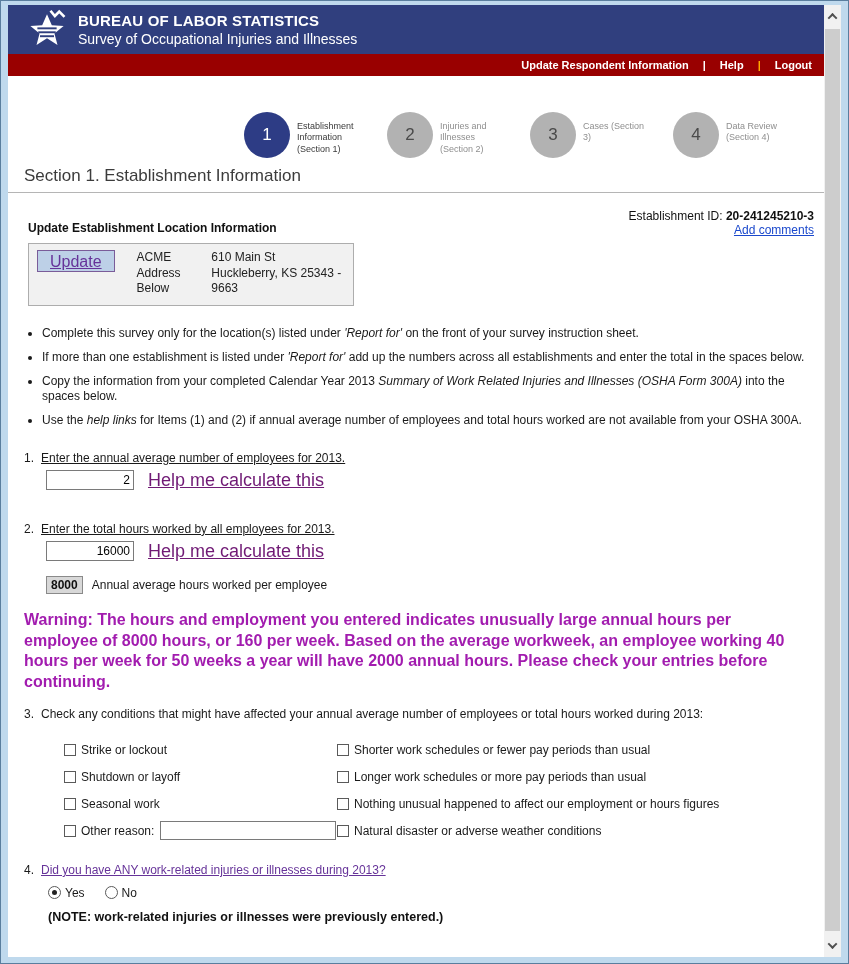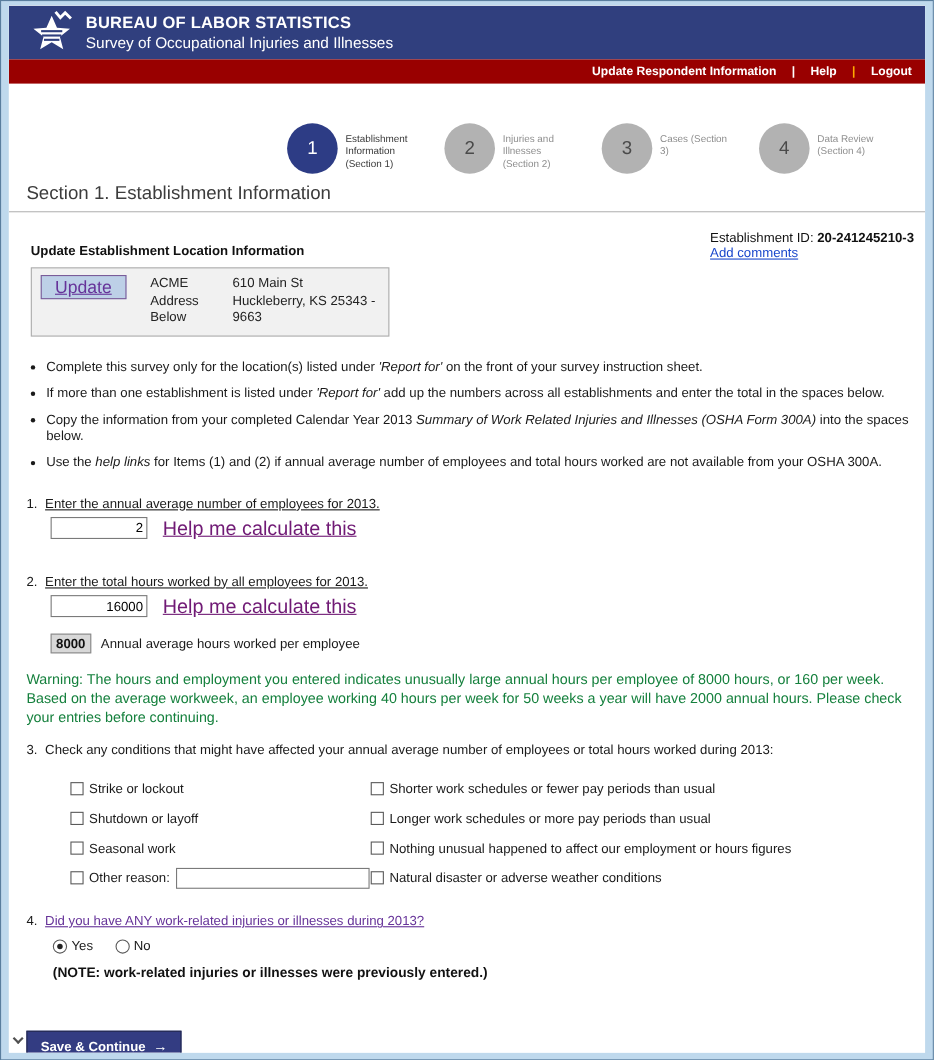--- a/index.html
+++ b/index.html
@@ -5,21 +5,21 @@
   * { margin:0; padding:0; box-sizing:border-box; }
   body { font-family:"Liberation Sans","DejaVu Sans",sans-serif; background:#e8e8e8; }
 
   .window {
     width:849px; height:964px;
     border:1px solid #5a7e9e;
     background:#bfd9ed;
     padding:4px 7px 6px 7px;
     position:relative;
   }
-  .viewport { background:#fff; height:100%; display:flex; overflow:hidden;flex-direction:column; }
+  .viewport { background:#fff; height:100%; display:flex; overflow:hidden; }
   .page { flex:1; display:flex; flex-direction:column; overflow:hidden; background:#fff; }
 
   
   .hdr { background:#303f7e; height:49px; display:flex; align-items:center; padding-left:18px; flex-shrink:0; }
   .logo { width:42px; height:42px; margin-right:10px; }
   .hdr-title { color:#fff; font-weight:bold; font-size:15px; letter-spacing:.2px; }
   .hdr-sub { color:#fff; font-size:14px; margin-top:2px; }
   .redbar { background:#990000; height:22px; display:flex; align-items:center;
             justify-content:flex-end; padding-right:12px; flex-shrink:0; }
   .redbar a { color:#fff; font-size:11px; font-weight:bold; text-decoration:none; }
@@ -35,21 +35,21 @@
   .step-circle.active { background:#2d3c85; color:#fff; }
   .step-label { font-size:9px; color:#8f8f8f; width:64px; line-height:1.25; padding-top:9px; }
   .step-label.active { color:#3a3a3a; }
 
   
   .section-title { font-size:17px; color:#3c3c3c; margin:8px 0 6px 16px; }
   .rule { border:none; border-top:1px solid #b5b5b5; margin:0 0 0 0; }
 
   .est-row { display:flex; justify-content:space-between; margin:16px 10px 0 16px; }
   .est-heading { font-size:12px; font-weight:bold; color:#111; padding-top:12px; padding-left:4px; }
-  .est-right { font-size:12px; color:#111; }
+  .est-right { text-align:right; font-size:12px; color:#111; }
   .est-right .idv { font-weight:bold; }
   a.blue-link { color:#1a48cc; text-decoration:underline; font-size:12px; cursor:pointer; }
   a.purple-link { color:#701a75; text-decoration:underline; font-size:18px; cursor:pointer; }
 
   .est-box { display:flex; gap:22px; border:1px solid #adadad; background:#f1f1f1;
              width:326px; margin:6px 0 0 20px; padding:6px 8px 8px 8px; font-size:12px; color:#222; }
   .update-btn { background:#bdd0e7; border:1px solid #7a5c99; color:#663399;
                 text-decoration:underline; font-size:16px; padding:2px 12px; height:22px; cursor:pointer; }
   .est-name { width:60px; line-height:1.3; }
   .est-addr { width:152px; line-height:1.3; }
@@ -62,21 +62,21 @@
   .question { margin-left:16px; font-size:12px; color:#1a1a1a; }
   .q-num { display:inline-block; width:17px; }
   .q-label-u { text-decoration:underline; }
   .q-input-row { margin:5px 0 0 22px; display:flex; align-items:center; gap:14px; }
   input.num-input { width:88px; height:20px; border:1px solid #7a7a7a; font-size:12px;
                     text-align:right; padding-right:3px; font-family:inherit; }
   .calc-row { margin:14px 0 0 22px; display:flex; align-items:center; gap:9px; }
   .calc-box { background:#d8d8d8; border:1px solid #8a8a8a; font-weight:bold;
               font-size:12px; padding:1px 4px; color:#111; }
 
-  .warning { color:#15803d; font-size:13px; line-height:1.3; margin:16px 16px 0 16px; }
+  .warning { color:#a21caf; font-size:16px; line-height:1.3; margin:16px 16px 0 16px;font-weight:bold; }
 
   .chk-grid { margin:20px 0 0 40px; display:grid; grid-template-columns:273px auto; row-gap:9px; }
   .chk-item { display:flex; align-items:center; font-size:12px; color:#1a1a1a; height:18px; }
   .chk-box { width:12px; height:12px; border:1px solid #5a5a5a; background:#fff;
              margin-right:5px; flex-shrink:0; cursor:pointer; }
   input.other-input { width:176px; height:19px; border:1px solid #7a7a7a;
                       margin-left:6px; font-size:12px; font-family:inherit; }
 
   .q4-label { color:#663399; text-decoration:underline; cursor:pointer; }
   .radio-row { margin:9px 0 0 24px; display:flex; align-items:center; gap:20px; font-size:12px; }

